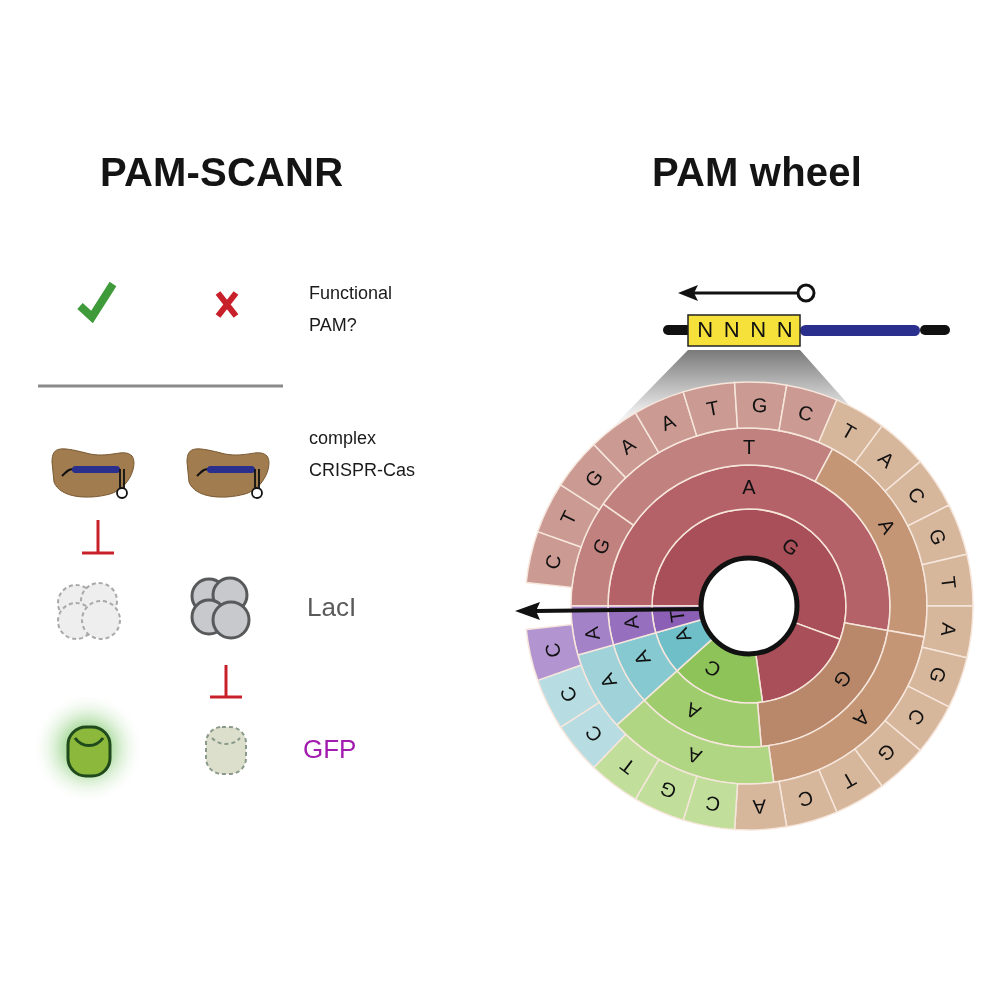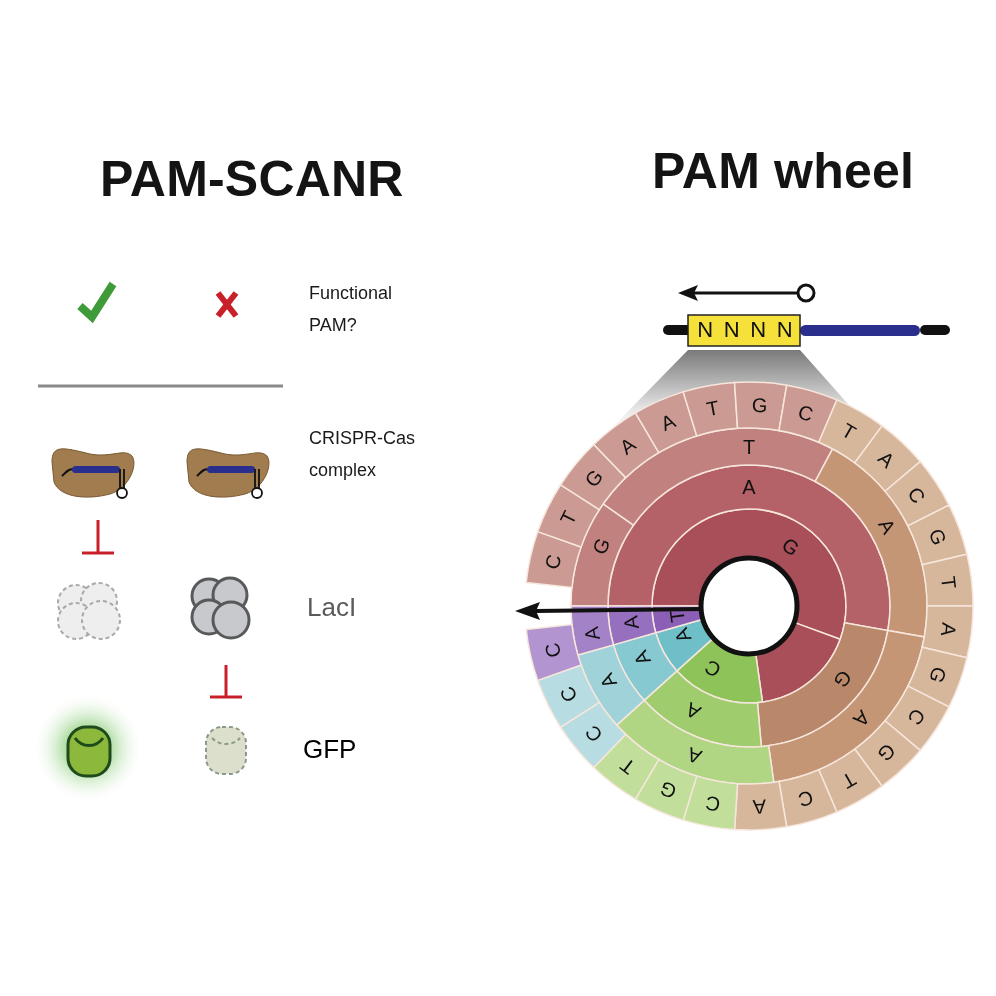--- a/index.html
+++ b/index.html
@@ -1,22 +1,22 @@
 <!DOCTYPE html>
 <html><head>
 <meta charset="utf-8">
 <style>
   html, body { margin:0; padding:0; background:#ffffff; }
   body { width:996px; height:996px; position:relative; overflow:hidden;
          font-family:"Liberation Sans", sans-serif; color:#1a1a1a; }
   .abs { position:absolute; }
-  .title { font-weight:bold; font-size:50px; letter-spacing:0.2px; color:#141414; }
+  .title { font-weight:bold; font-size:40px; letter-spacing:0.2px; color:#141414; }
   .label { font-size:18px; line-height:32px; color:#1a1a1a; }
   .label-grey { font-size:26px; color:#5a5a5a; }
-  .label-green { font-size:26px; color:#000000; }
+  .label-green { font-size:26px; color:#a21caf; }
   svg { position:absolute; left:0; top:0; }
 </style>
 </head>
 <body>
 
 <div class="abs title" style="left:100px; top:150px;">PAM-SCANR</div>
 
 <svg width="996" height="996">
   <defs>
     <radialGradient id="gfpGlow" cx="50%" cy="50%" r="50%">
@@ -91,29 +91,29 @@
     <path d="M212 738 C219 746 233 746 240 738" fill="none" stroke="#8a9a8a" stroke-width="2" stroke-dasharray="4 3"></path>
   </g>
 </svg>
 
 <div class="abs label" style="left:309px; top:277px;">
   <div>Functional</div>
   <div>PAM?</div>
 </div>
 
 <div class="abs label" style="left:309px; top:422px;">
+  <div>complex</div>
   <div>CRISPR-Cas</div>
-  <div>complex</div>
 </div>
 
 <div class="abs label-grey" style="left:307px; top:592px;">LacI</div>
 
 <div class="abs label-green" style="left:303px; top:734px;">GFP</div>
 
-<div class="abs title" style="left:652px; top:142px;">PAM wheel</div>
+<div class="abs title" style="left:652px; top:150px;">PAM wheel</div>
 
 <svg width="996" height="996" id="wheelSvg">
 
   <path d="M688 350 L800 350 L880 440 L600 440 Z" fill="url(#beamGrad)" opacity="0.9"></path>
 
   <line x1="668" y1="330" x2="690" y2="330" stroke="#111" stroke-width="10" stroke-linecap="round"></line>
   <rect x="800" y="325" width="120" height="11" rx="5.5" fill="#2a2e8c"></rect>
   <line x1="925" y1="330" x2="945" y2="330" stroke="#111" stroke-width="10" stroke-linecap="round"></line>
   <rect x="688" y="315" width="112" height="31" fill="#f5e13a" stroke="#222" stroke-width="1.5"></rect>
 

